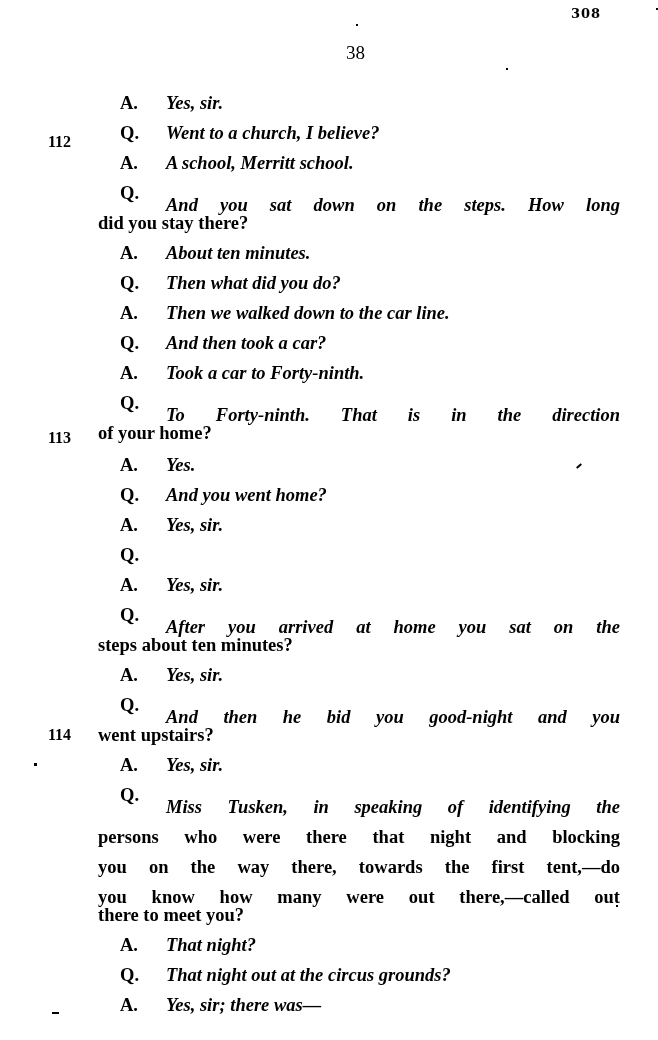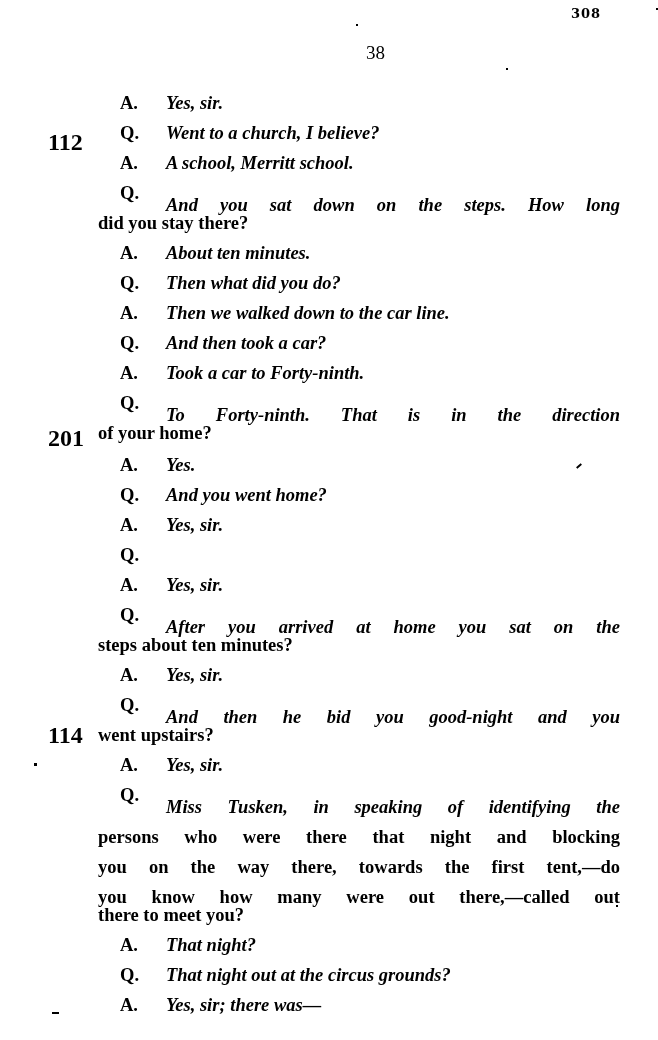--- a/index.html
+++ b/index.html
@@ -28,21 +28,20 @@
       font-size: 13px;
       font-weight: bold;
       letter-spacing: 1px;
     }
     .page-number {
       position: absolute;
       left: 330px;
       top: 42px;
       font-size: 19px;
       font-family: "Liberation Serif", serif;
-      margin-left: 20px;
     }
     .line {
       position: absolute;
       height: 30px;
       line-height: 30px;
       font-size: 18.5px;
       font-family: "Liberation Serif", serif;
       font-weight: bold;
       white-space: nowrap;
     }
@@ -60,21 +59,21 @@
       width: 522px;
     }
     .justify {
       text-align: justify;
       text-align-last: justify;
       margin-top: 12px;
     }
     .margin-num {
       position: absolute;
       left: 32px;
-      font-size: 24px;
+      font-size: 16px;
       font-family: "Liberation Serif", serif;
       font-weight: bold;
       height: 30px;
       line-height: 30px;
     }
     .speck {
       position: absolute;
       background: #000;
       width: 2px;
       height: 2px;
@@ -82,21 +81,21 @@
   </style>
 </head>
 <body>
 
 <div class="page">
   <div class="corner-number">308</div>
   <div class="page-number">38</div>
 
   <div id="margin-container">
       <div class="margin-num" style="top: 127px;">112</div>
-      <div class="margin-num" style="top: 423px;">201</div>
+      <div class="margin-num" style="top: 423px;">113</div>
       <div class="margin-num" style="top: 720px;">114</div>
     </div>
   <div id="lines-container">
       <div class="line indent" style="top: 88px; left: 104px; width: 500px;">
         <span class="speaker">A.</span>
         <span class="text">Yes, sir.</span>
       </div>
       <div class="line indent" style="top: 118px; left: 104px; width: 500px;">
         <span class="speaker">Q.</span>
         <span class="text">Went to a church, I believe?</span>

